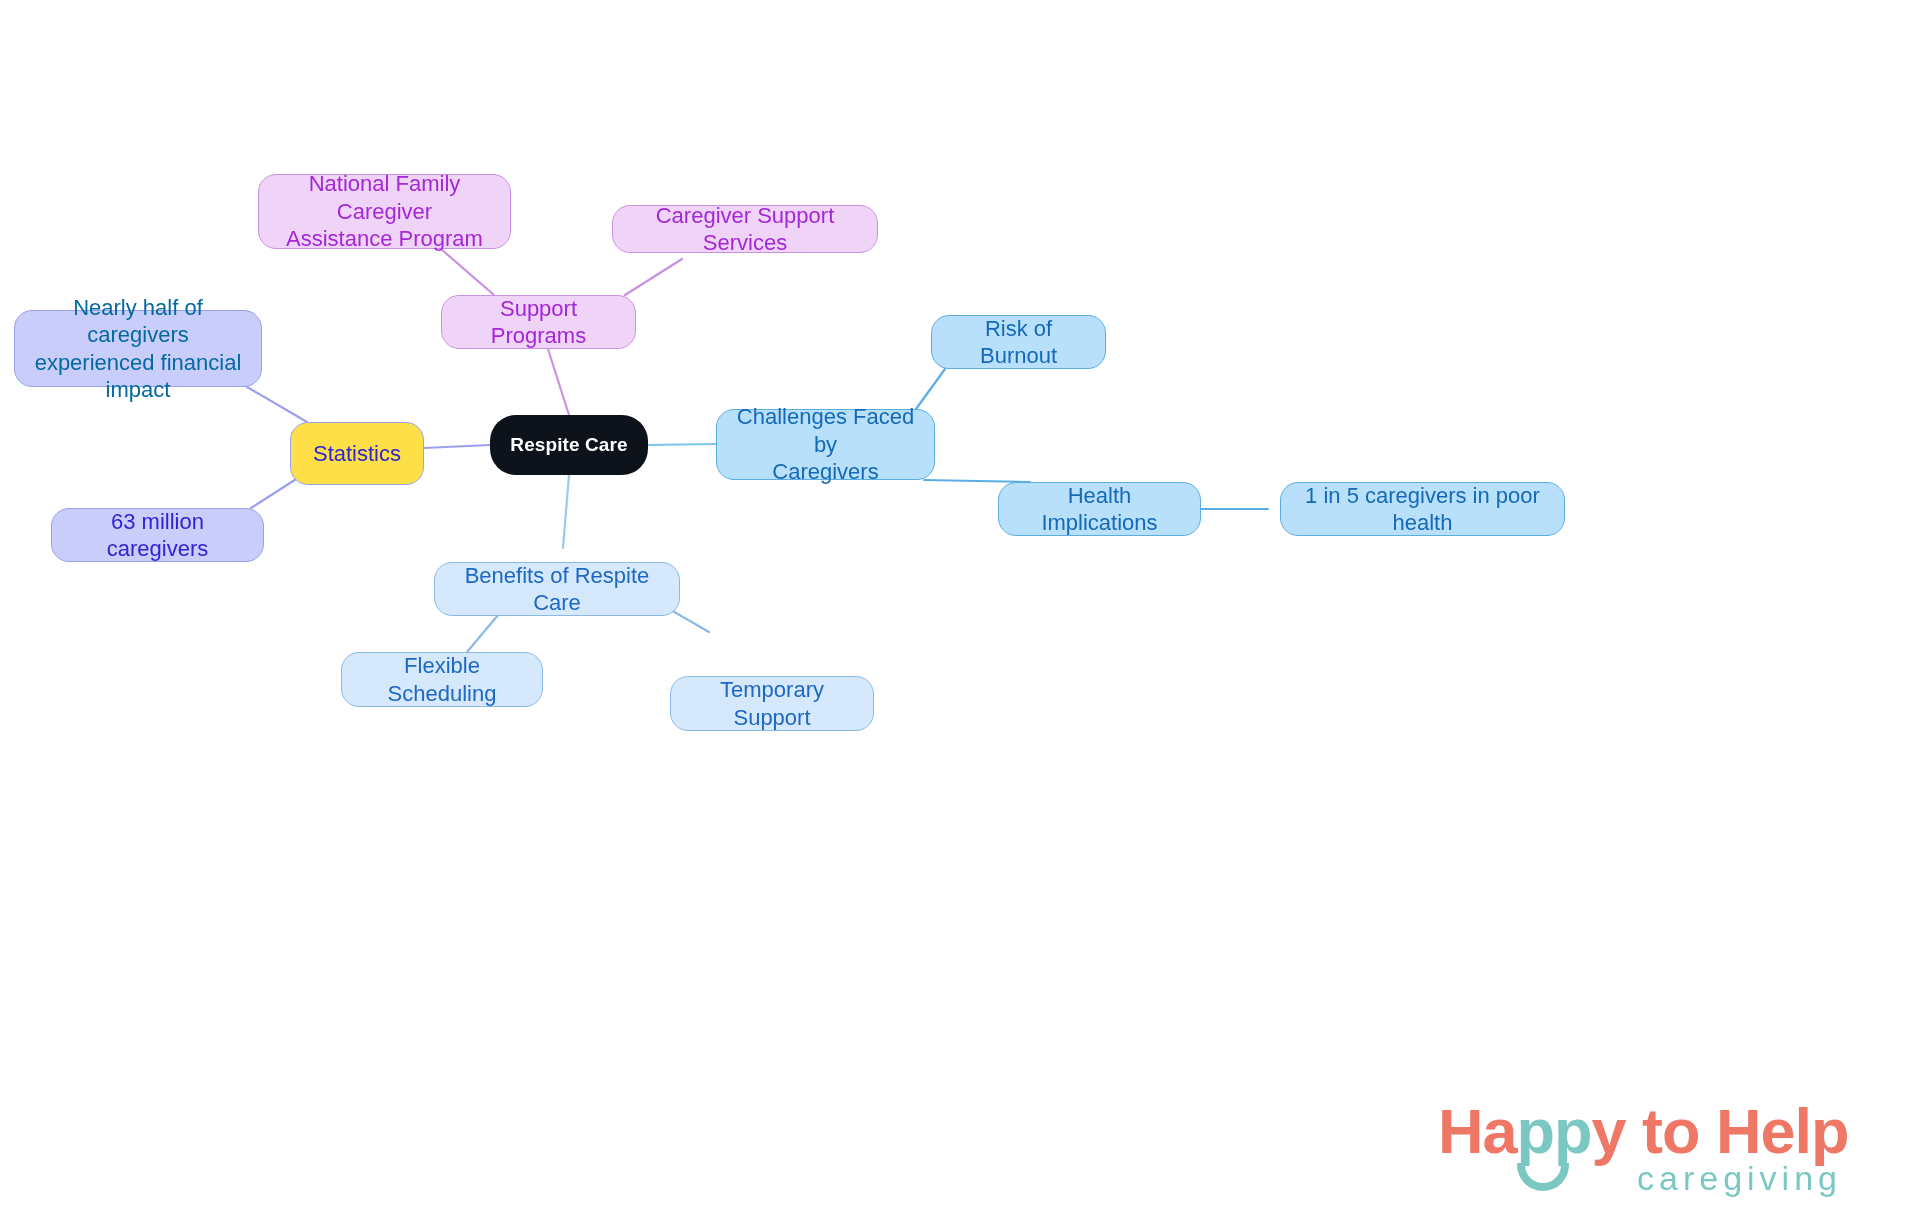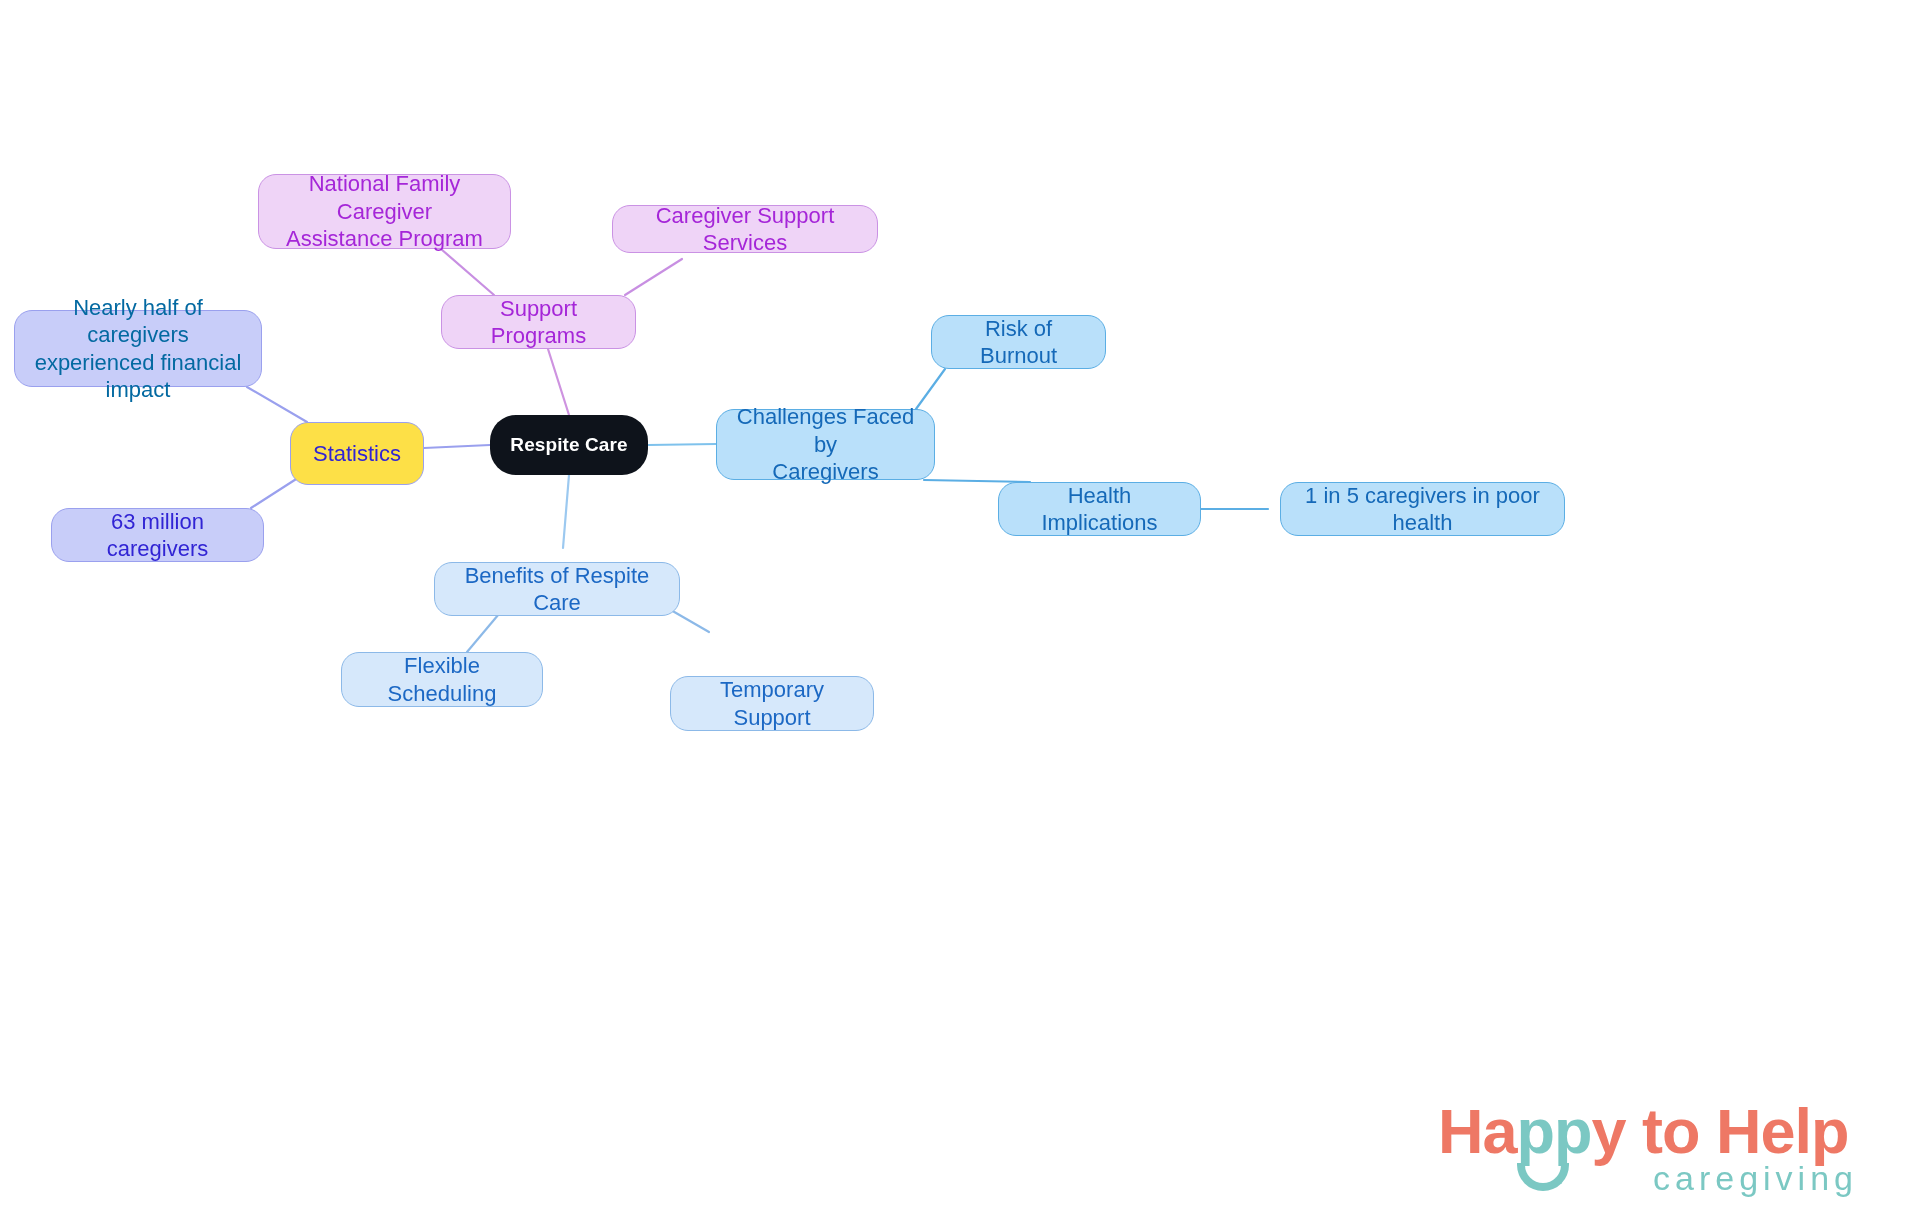--- a/index.html
+++ b/index.html
@@ -62,21 +62,21 @@
     position: absolute;
     left: 0; top: 0;
     font-size: 63px;
     font-weight: bold;
     letter-spacing: -1px;
     white-space: nowrap;
     font-family: "Liberation Sans", sans-serif;
   }
   .logo-sub {
     position: absolute;
-    right: 0;
+    right: 16px;
     top: 64px;
     font-size: 34px;
     letter-spacing: 5px;
     white-space: nowrap;
     font-family: "Liberation Sans", sans-serif;
   }
   .logo-smile {
     position: absolute;
     left: 79px;
     top: 68px;

